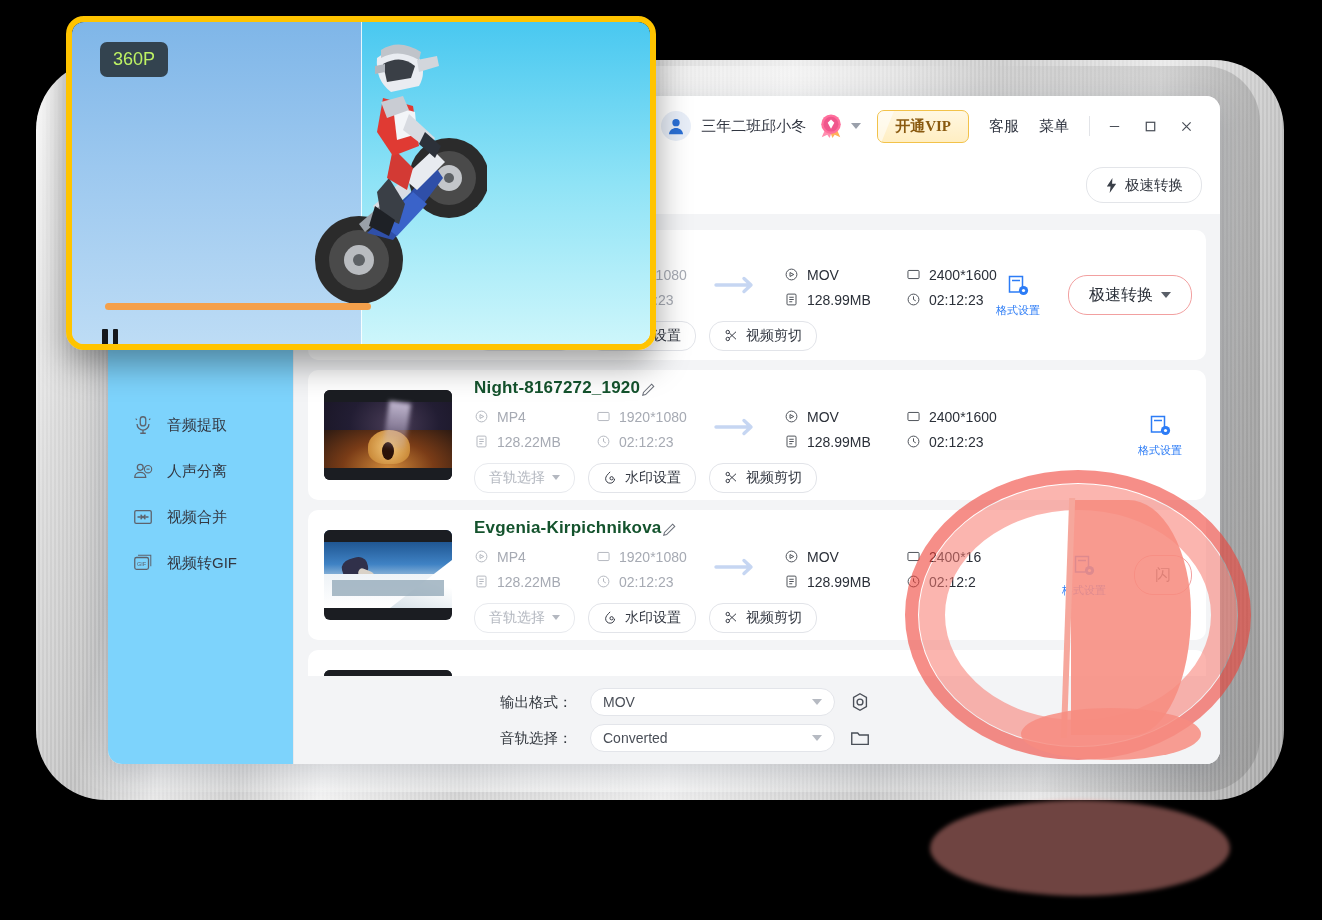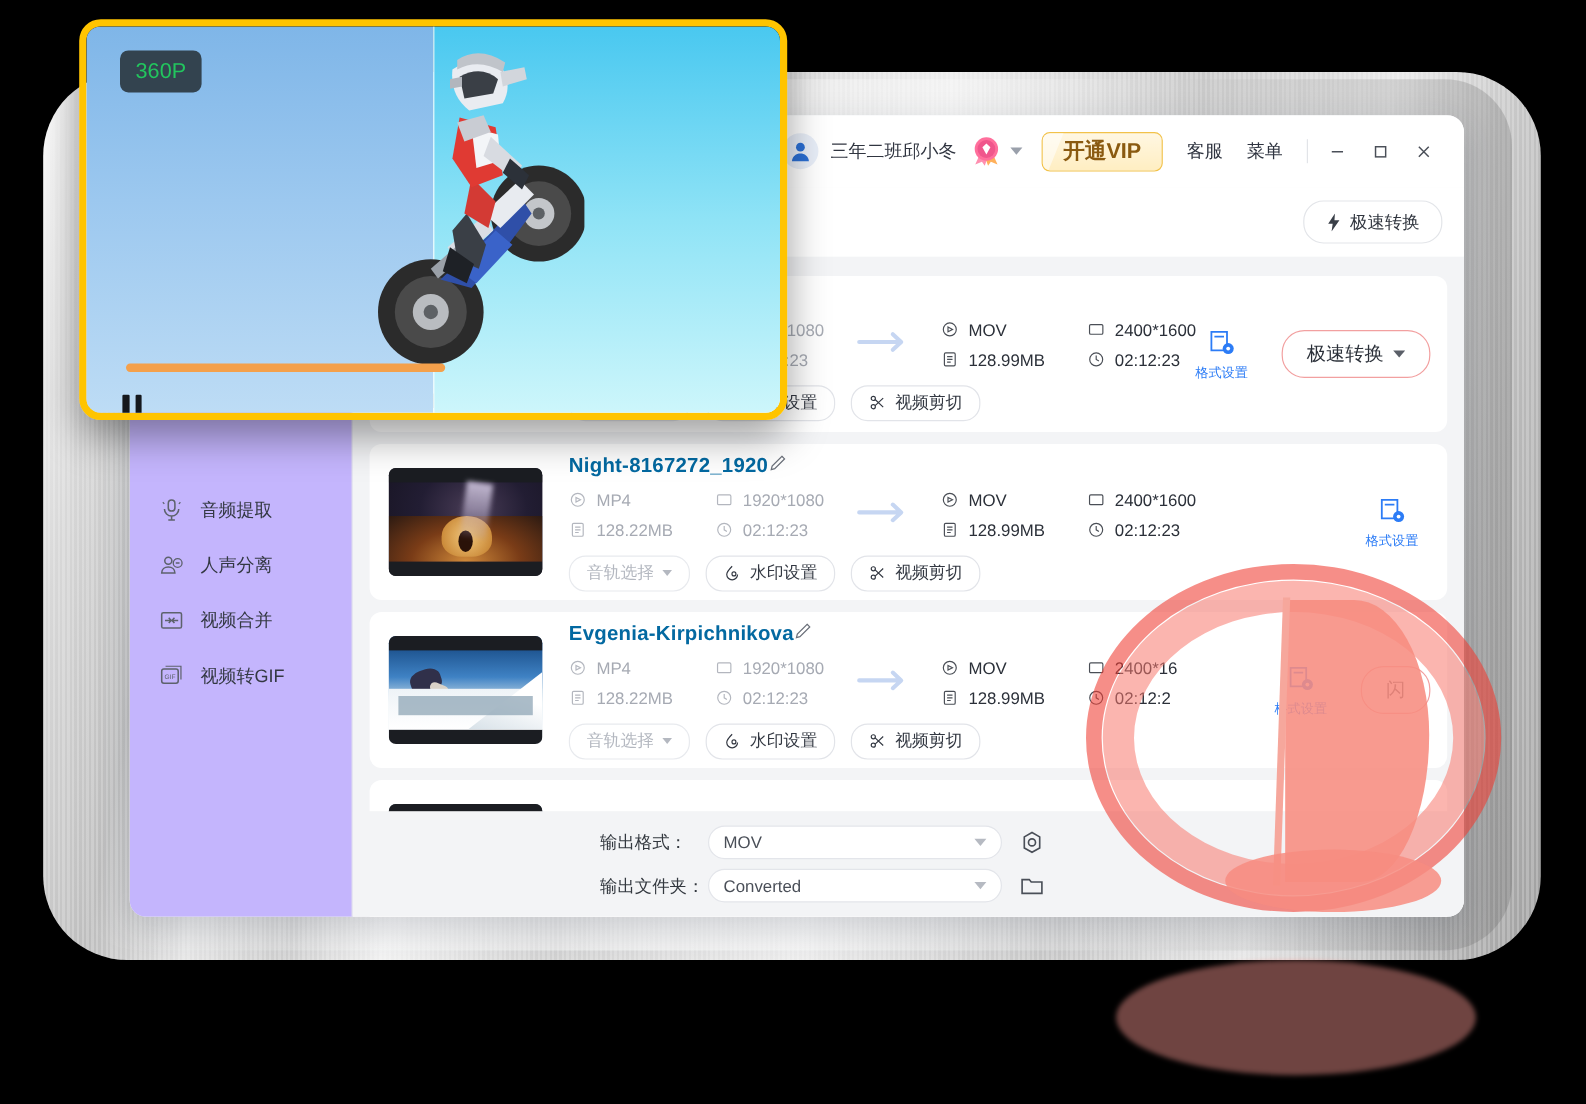--- a/index.html
+++ b/index.html
@@ -42,58 +42,58 @@
             padding:0 16px 0 18px;background:#fff;}
   .tb-spacer{flex:1;}
   .avatar{width:30px;height:30px;border-radius:50%;background:#e8eef8;
           display:flex;align-items:center;justify-content:center;margin-right:10px;flex:0 0 auto;}
   .uname{font-size:15px;color:#303540;white-space:nowrap;}
   .vip-medal{width:26px;height:26px;margin-left:12px;flex:0 0 auto;}
   .caret{width:0;height:0;border-left:5px solid transparent;border-right:5px solid transparent;
          border-top:6px solid #9aa0ab;margin-left:7px;}
   .vip-btn{margin-left:16px;height:31px;padding:0 17px;border:1.6px solid #f2c24a;
            border-radius:7px;background:linear-gradient(180deg,#fff7e2,#ffeec2);
-           color:#8a5a10;font-size:18px;font-weight:bold;display:flex;align-items:center;
-           position:relative;overflow:hidden;}
+           color:#8a5a10;font-size:15px;font-weight:bold;display:flex;align-items:center;
+           position:relative;overflow:hidden;font-family:Liberation Serif, serif;}
   .vip-btn:after{content:"";position:absolute;left:-40%;top:-60%;width:48%;height:240%;
                  background:rgba(255,255,255,.55);transform:rotate(22deg);}
   .tb-link{margin-left:20px;font-size:15px;color:#2f3440;white-space:nowrap;}
   .tb-div{width:1px;height:20px;background:#e2e4e8;margin:0 6px 0 20px;}
   .winbtn{width:36px;height:32px;display:flex;align-items:center;justify-content:center;color:#4a4f58;}
   .winbtn svg{display:block;}
 
   
   .tabstrip{height:58px;background:#fff;display:flex;align-items:center;padding:0 18px;}
   .tab-group{display:flex;background:#ebecef;border-radius:17px;height:34px;overflow:hidden;
              margin-left:224px;}
   .tab{min-width:113px;display:flex;align-items:center;justify-content:center;font-size:15px;
        color:#9a9ea8;border-radius:17px;}
   .tab.active{background:#fff;color:#2c313b;box-shadow:0 1px 4px rgba(0,0,0,.08);}
   .fast-btn{margin-left:auto;height:34px;padding:0 18px;border:1px solid #e3e5e9;border-radius:17px;
             background:#fff;display:flex;align-items:center;gap:7px;font-size:14.5px;color:#31363f;}
 
   
   .wbody{display:flex;height:550px;}
-  .sidebar{width:186px;background:#c4b5fd;padding-top:6px;box-sizing:border-box;
+  .sidebar{width:186px;background:#7dd3fc;padding-top:6px;box-sizing:border-box;
            border-right:1px solid #e8e9ec;}
   .side-item{display:flex;align-items:center;gap:13px;height:46px;padding-left:24px;
              font-size:15px;color:#333842;}
   .side-item .ic{width:22px;height:22px;flex:0 0 auto;color:#5d626c;}
 
   .listarea{flex:1;background:#f3f4f6;padding:10px 14px 0 14px;box-sizing:border-box;
             position:relative;overflow:hidden;}
 
   .card{background:#fff;border-radius:10px;height:130px;margin-bottom:10px;display:flex;
         align-items:center;padding:0 14px 0 16px;box-sizing:border-box;position:relative;}
   .thumb{width:128px;height:90px;border-radius:6px;flex:0 0 auto;overflow:hidden;
          background:#1b1d22;position:relative;}
   .thumb .bars{position:absolute;left:0;right:0;height:12px;background:#1b1d22;}
   .thumb .bars.t{top:0;} .thumb .bars.b{bottom:0;}
   .info{flex:1;padding-left:22px;min-width:0;}
-  .fname{font-size:17px;color:#0369a1;font-weight:bold;display:flex;align-items:flex-start;gap:0;
+  .fname{font-size:17px;color:#14532d;font-weight:bold;display:flex;align-items:flex-end;gap:0;
          letter-spacing:.2px;}
   .pen{width:16px;height:16px;color:#6b707a;flex:0 0 auto;}
   .metarow{display:flex;align-items:center;margin-top:11px;}
   .mblock{display:flex;flex-direction:column;gap:9px;}
   .mline{display:flex;align-items:center;gap:30px;}
   .mcell{display:flex;align-items:center;gap:8px;font-size:14px;color:#a6aab3;min-width:92px;}
   .mcell.dark{color:#2b3039;}
   .mcell .ic{width:15px;height:15px;flex:0 0 auto;opacity:.85;}
   .arrow{margin:0 26px;color:#c6d6f2;flex:0 0 auto;}
   .actrow{display:flex;gap:13px;margin-top:13px;}
@@ -126,21 +126,21 @@
   #video-preview{
     position:absolute;left:66px;top:16px;width:590px;height:334px;border-radius:18px;
     border:6px solid #ffc400;box-sizing:border-box;overflow:hidden;
     box-shadow:0 14px 34px rgba(0,0,0,.38);
   }
   .vp-left{position:absolute;left:0;top:0;width:50%;height:100%;
     background:linear-gradient(180deg,#7fb6e8 0%,#9cc8ef 45%,#bddcf5 100%);}
   .vp-right{position:absolute;right:0;top:0;width:50%;height:100%;
     background:linear-gradient(180deg,#49c8f0 0%,#8fe3f6 50%,#cdf6fb 100%);}
   .vp-seam{position:absolute;left:50%;top:0;width:1px;height:100%;background:rgba(255,255,255,.85);}
-  .badge{position:absolute;left:28px;top:20px;background:#33434f;color:#22c55e;border-radius:7px;
+  .badge{position:absolute;left:28px;top:20px;background:#33434f;color:#bef264;border-radius:7px;
          padding:7px 13px;font-size:18px;}
   .vp-progress{position:absolute;left:33px;top:281px;width:266px;height:7px;border-radius:4px;
                background:#f4a04b;}
   .pause{position:absolute;left:30px;top:307px;width:16px;height:19px;display:flex;gap:5px;}
   .pause i{flex:1;background:#15181d;border-radius:1px;display:block;}
 
   
   #rider{position:absolute;left:235px;top:6px;width:180px;height:330px;}
 
   
@@ -678,21 +678,21 @@
           <div class="select">
             <span>MOV</span>
             <span class="cr"></span>
           </div>
           <svg class="outicon" viewBox="0 0 24 24" fill="none" stroke="currentColor" stroke-width="1.5">
             <path d="M12 3l7 4v10l-7 4-7-4V7z"></path>
               <circle cx="12" cy="12" r="3.2"></circle>
             </svg>
         </div>
         <div class="outrow">
-          <div class="outlab">输出文件夹：</div>
+          <div class="outlab">音轨选择：</div>
           <div class="select">
             <span>Converted</span>
             <span class="cr"></span>
           </div>
           <svg class="outicon" viewBox="0 0 24 24" fill="none" stroke="currentColor" stroke-width="1.5">
             <path d="M3 6.5h6.5l1.8 2.2H21v10.3H3z"></path>
             </svg>
         </div>
       </div>
 

